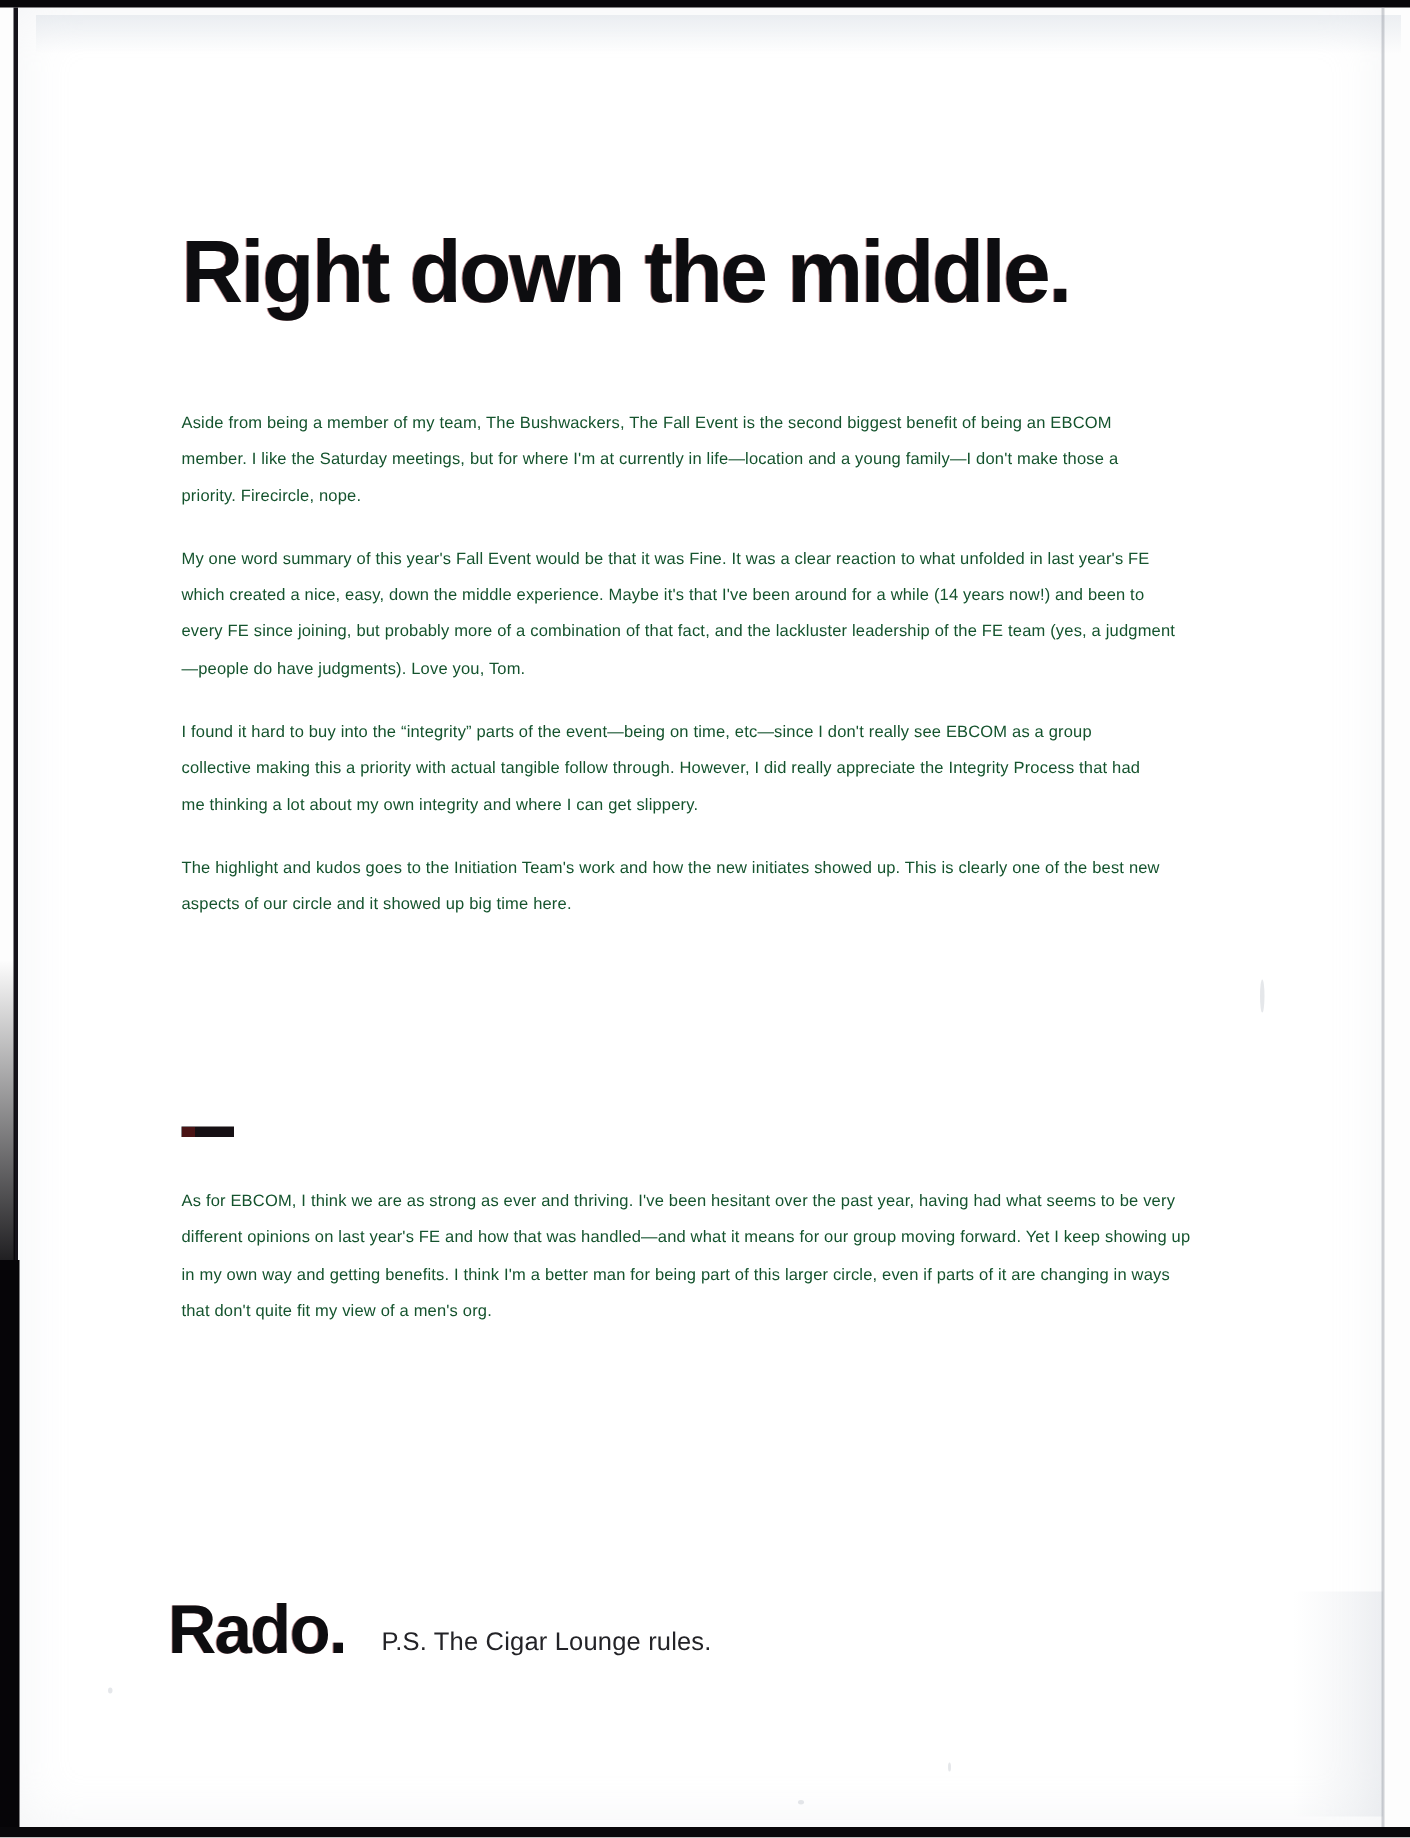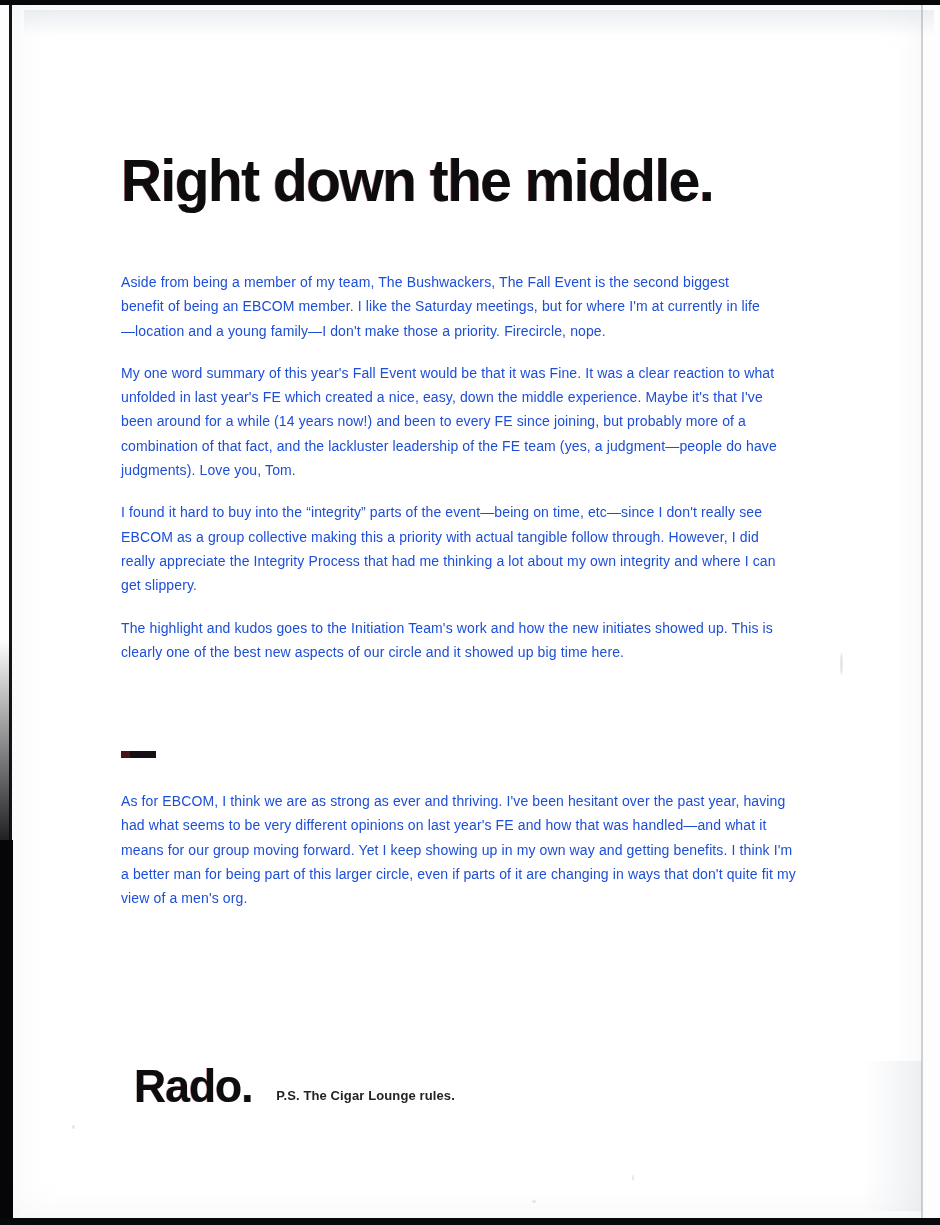--- a/index.html
+++ b/index.html
@@ -94,23 +94,23 @@
     letter-spacing: -1.6px;
     line-height: 66px;
     color: #0d0d10;
     white-space: nowrap;
     transform: scaleX(0.965);
     transform-origin: left top;
     text-shadow: -0.7px 0 0 rgba(120,24,24,0.55);
   }
 
   .para {
-    font-size: 14px;
+    font-size: 11px;
     line-height: 24.3px;
-    color: #1d4ed8;
+    color: #14532d;
     letter-spacing: 0.12px;
     margin: 0;
   }
 
   #section-one {
     position: absolute;
     left: 109px;
     top: 265px;
     width: 672px;
   }
@@ -139,44 +139,43 @@
     width: 680px;
   }
   #section-two .para { margin-bottom: 30px; }
   #section-two .para:last-child { margin-bottom: 0; }
 
   .para-w5 { width: 678px; }
   .para-w6 { width: 664px; }
 
   #signature-block {
     position: absolute;
-    left: 122px;
+    left: 100px;
     top: 1057px;
     display: flex;
     align-items: baseline;
   }
   #signature-name {
     font-size: 46px;
     font-weight: 700;
     letter-spacing: -1.1px;
     line-height: 48px;
     color: #0d0d10;
     transform: scaleX(0.97);
     transform-origin: left bottom;
     text-shadow: -0.6px 0 0 rgba(120,24,24,0.55);
   }
   #signature-ps {
-    font-size: 13px;
+    font-size: 17px;
     line-height: 20px;
     color: #232327;
     letter-spacing: 0.12px;
     margin-left: 20px;
     position: relative;
     top: -2px;
-    font-weight: bold;
   }
 
   
   .speckle {
     position: absolute;
     background: rgba(168,174,184,0.30);
     border-radius: 50%;
   }
 </style>
 </head>

